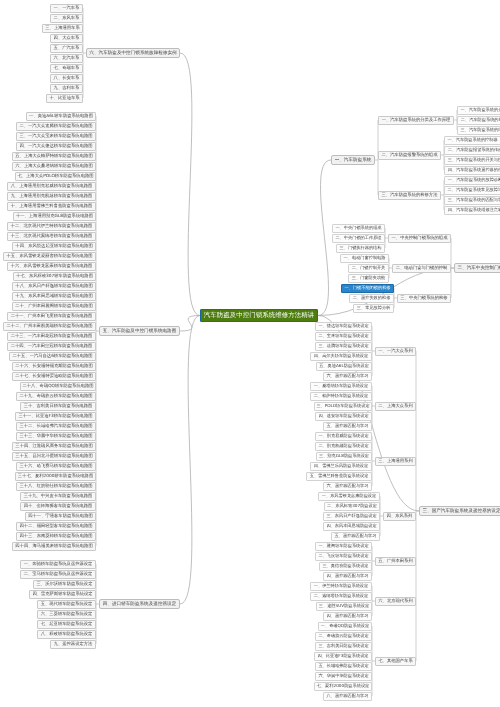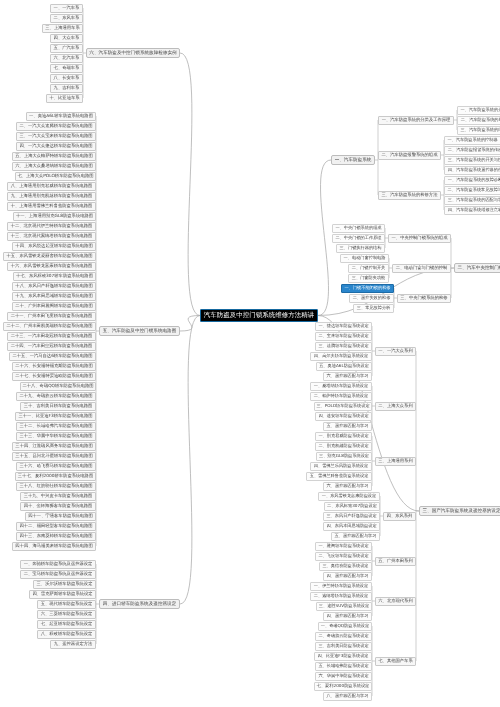--- a/index.html
+++ b/index.html
@@ -12,21 +12,21 @@
     white-space:nowrap;overflow:hidden;border-radius:1px;
     display:flex;align-items:center;justify-content:center;
     line-height:1;letter-spacing:0;
   }
   .node.lvl1{background:#f1f1f1;border-color:#bcbcbc;border-radius:2px;}
   .node.lvl2{background:#f7f7f7;border-color:#c9c9c9;}
   .node.lvl3{background:#fcfcfc;border-color:#d2d2d2;}
   .node.hl{background:#2a86cc;border-color:#1d6ba6;color:#ffffff;}
   #root-node{
     position:absolute;box-sizing:border-box;
-    background:#000000;border:1px solid #15689f;color:#ffffff;
+    background:#4d7c0f;border:1px solid #15689f;color:#ffffff;
     border-radius:1px;white-space:nowrap;
     display:flex;align-items:center;justify-content:center;
     line-height:1;
   }
 </style>
 </head>
 <body>
 
 <div id="canvas">
   <svg id="wires">

